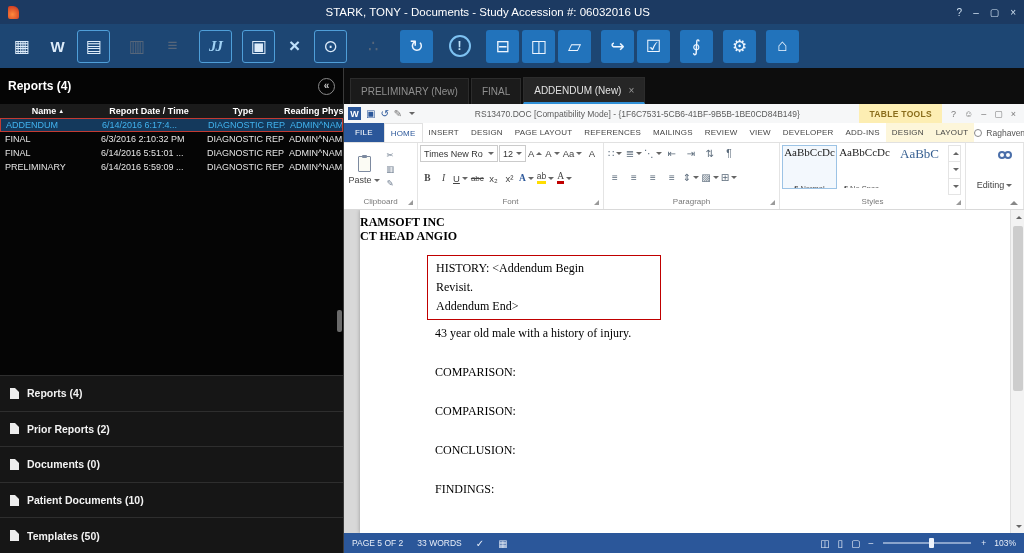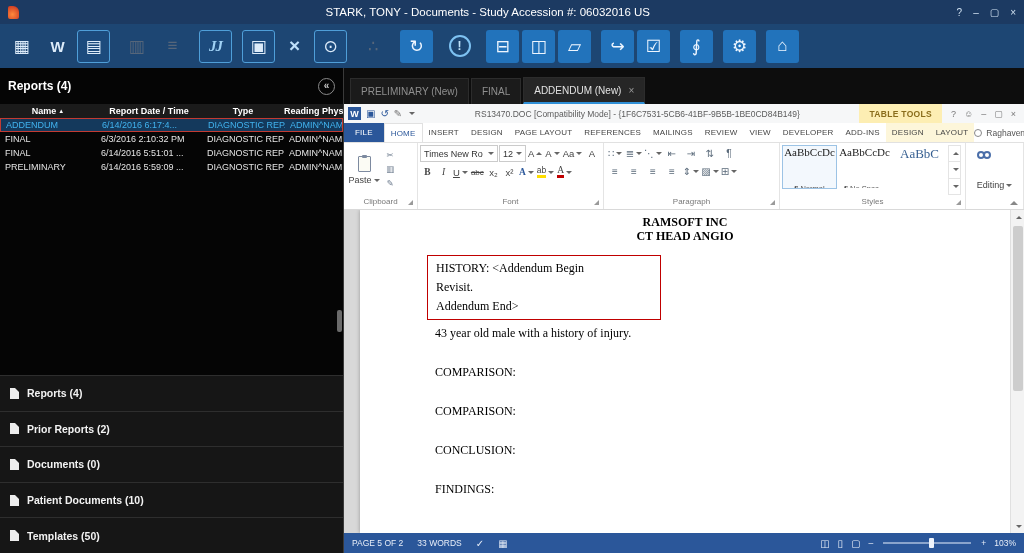--- a/index.html
+++ b/index.html
@@ -68,21 +68,21 @@
   .rtab.active{color:#2b579a;border:1px solid #e1e1e1;border-bottom:1px solid #fff;margin-bottom:-1px;background:#fff;}
   .rtab.ctx{background:#fdf6da;}
   .ruser{margin-left:auto;display:flex;align-items:center;gap:4px;color:#555;padding-right:6px;white-space:nowrap;font-size:8.5px;}
   .phead{width:8px;height:8px;border-radius:50%;border:1px solid #888;}
 
   
   .ribbon{height:67px;display:flex;background:#fff;border-bottom:1px solid #d9d9d9;position:relative;}
   .rgroup{display:flex;flex-direction:column;border-right:1px solid #e4e4e4;padding:2px 2px 0;}
   .g-clip{width:74px;}.g-font{width:186px;}.g-para{width:176px;}.g-styles{width:186px;}.g-edit{flex:1;}
   .rbody{flex:1;display:flex;}
-  .rbody.col{flex-direction:column;justify-content:flex-start;gap:2px;}
+  .rbody.col{flex-direction:column;justify-content:flex-start;gap:8px;}
   .rlabel{position:relative;text-align:center;font-size:8px;color:#787878;height:14px;line-height:13px;}
   .launcher{position:absolute;right:2px;bottom:4px;width:0;height:0;border-bottom:5px solid #9a9a9a;border-left:5px solid transparent;}
   .caret{display:inline-block;width:0;height:0;border-left:3px solid transparent;border-right:3px solid transparent;border-top:3.5px solid #666;margin-left:2px;vertical-align:middle;}
   .caret.up{border-top:none;border-bottom:3.5px solid #666;}
 
   .paste-btn{width:36px;display:flex;flex-direction:column;align-items:center;justify-content:center;gap:3px;font-size:9px;color:#444;}
   .clip-ico{width:13px;height:16px;border:1px solid #7d8aa0;background:#fbfbf4;position:relative;border-radius:1px;}
   .clip-ico::before{content:"";position:absolute;top:-2px;left:3px;width:5px;height:3px;background:#7d8aa0;border-radius:1px;}
   .clip-col{display:flex;flex-direction:column;gap:1px;padding-top:3px;}
   .sbtn{width:16px;height:13px;display:flex;align-items:center;justify-content:center;font-size:8.5px;color:#6b7a8d;}
@@ -104,30 +104,30 @@
   .style-card{width:55px;height:44px;display:flex;flex-direction:column;align-items:center;justify-content:center;border:1px solid transparent;gap:20px;}
   .style-card.sel{border:1px solid #9cc3e5;background:#f3f8fd;}
   .sprev{font-family:"Liberation Serif",serif;font-size:11px;color:#222;white-space:nowrap;}
   .style-card.h1 .sprev{color:#365f91;font-size:13px;}
   .sname{font-size:7.5px;color:#555;margin-top:6px;white-space:nowrap;overflow:hidden;max-width:52px;}
   .style-scroll{width:13px;display:flex;flex-direction:column;margin-left:1px;}
   .ss{flex:1;display:flex;align-items:center;justify-content:center;border:1px solid #e4e4e4;border-top:none;}
   .ss:first-child{border-top:1px solid #e4e4e4;}
 
   .editb{align-items:center;justify-content:center;}
-  .edit-btn{display:flex;flex-direction:column;align-items:flex-start;gap:19px;font-size:9px;color:#444;}
+  .edit-btn{display:flex;flex-direction:column;align-items:flex-end;gap:19px;font-size:9px;color:#444;}
   .binoc i{display:inline-block;width:8px;height:8px;border:2px solid #4a6ea9;border-radius:50%;}
   .binoc i+i{margin-left:-2px;}
   .rib-collapse{position:absolute;right:6px;bottom:4px;width:0;height:0;border-left:4px solid transparent;border-right:4px solid transparent;border-bottom:4px solid #888;}
 
   
   .docarea{flex:1;display:flex;background:#d8d8d8;min-height:0;}
   .lmargin{width:16px;flex:0 0 auto;}
   .page{flex:1;background:#fff;box-shadow:0 0 4px rgba(0,0,0,.3);font-family:"Liberation Serif","DejaVu Serif",serif;color:#000;padding-top:5px;overflow:hidden;min-width:0;}
-  .dhead{text-align:center;font-size:12px;font-weight:bold;line-height:14px;}
+  .dhead{text-align:left;font-size:12px;font-weight:bold;line-height:14px;}
   .addendum-box{margin:12px 0 0 67px;width:234px;border:1px solid #c00000;padding:3px 8px;font-size:12px;line-height:19px;}
   .dbody{padding-left:75px;font-size:12px;line-height:15px;}
   .dbody .p{margin-top:24px;}
   .dbody .p.first{margin-top:6px;}
   .vscroll{width:14px;background:#f3f3f3;border-left:1px solid #e0e0e0;display:flex;flex-direction:column;align-items:center;flex:0 0 auto;}
   .varrow{height:14px;display:flex;align-items:center;justify-content:center;}
   .vthumb{width:10px;height:165px;background:#cdcdcd;margin-top:2px;border-radius:2px;}
   .vspacer{flex:1;}
 
   

